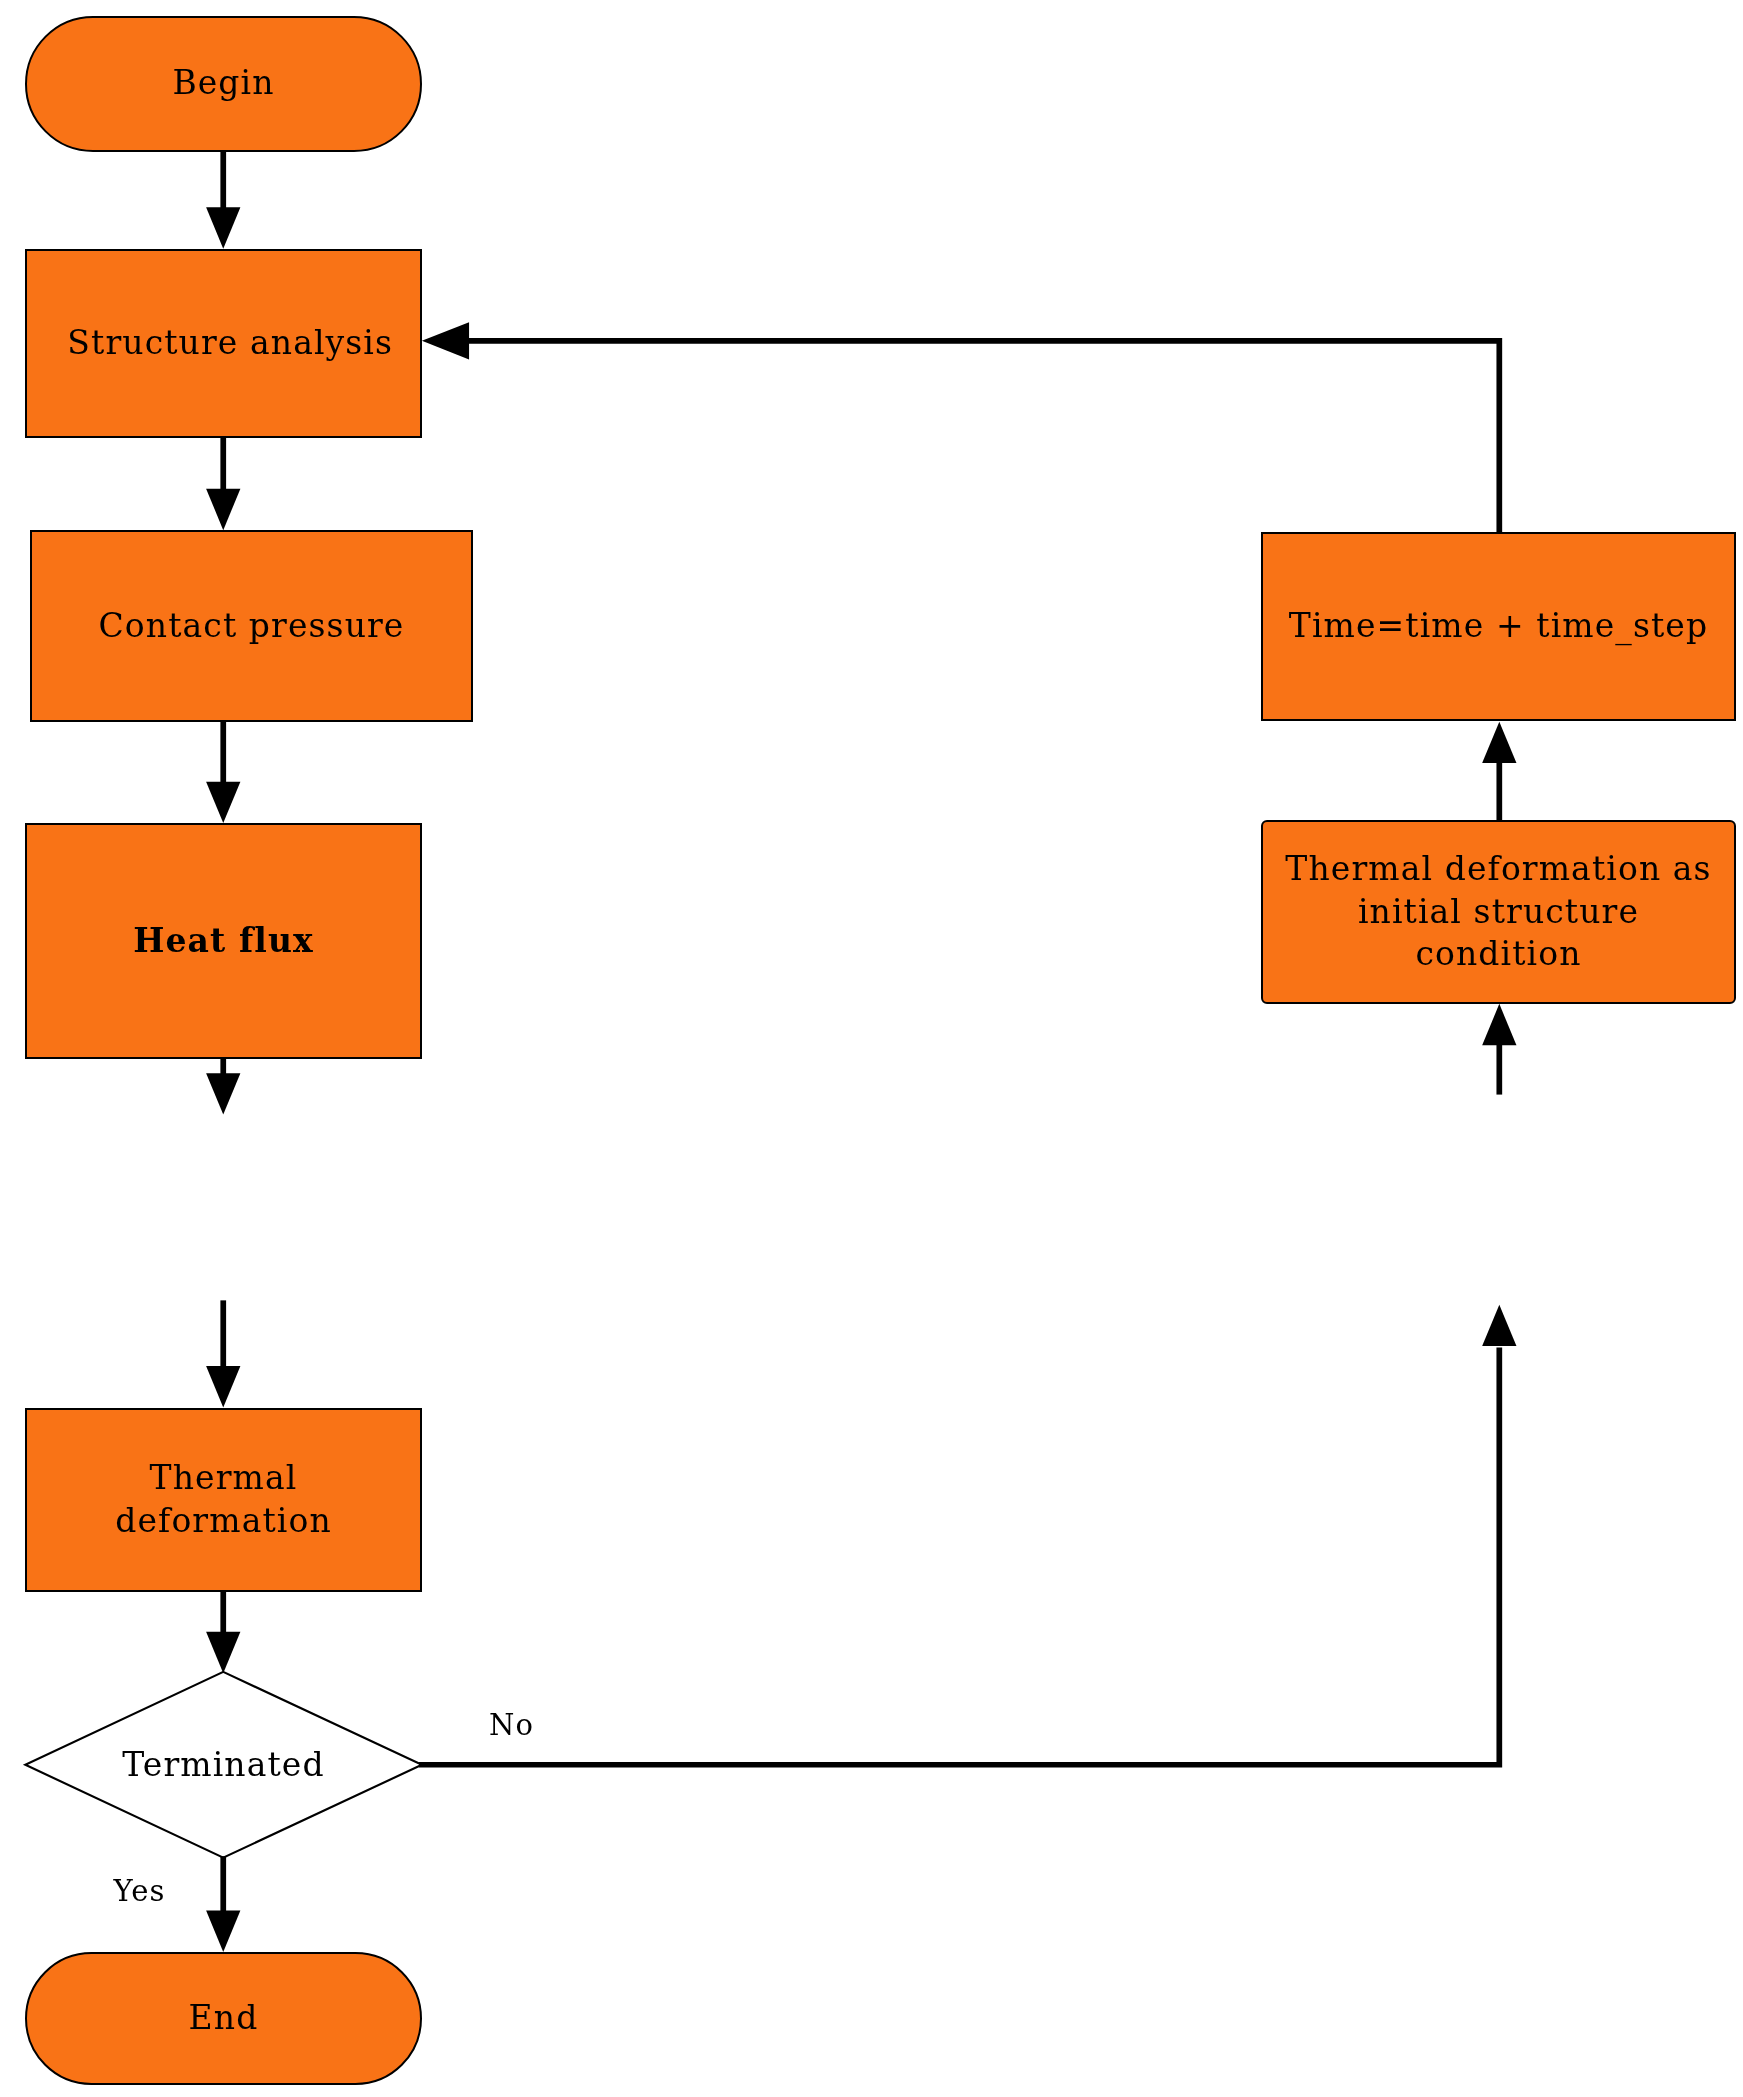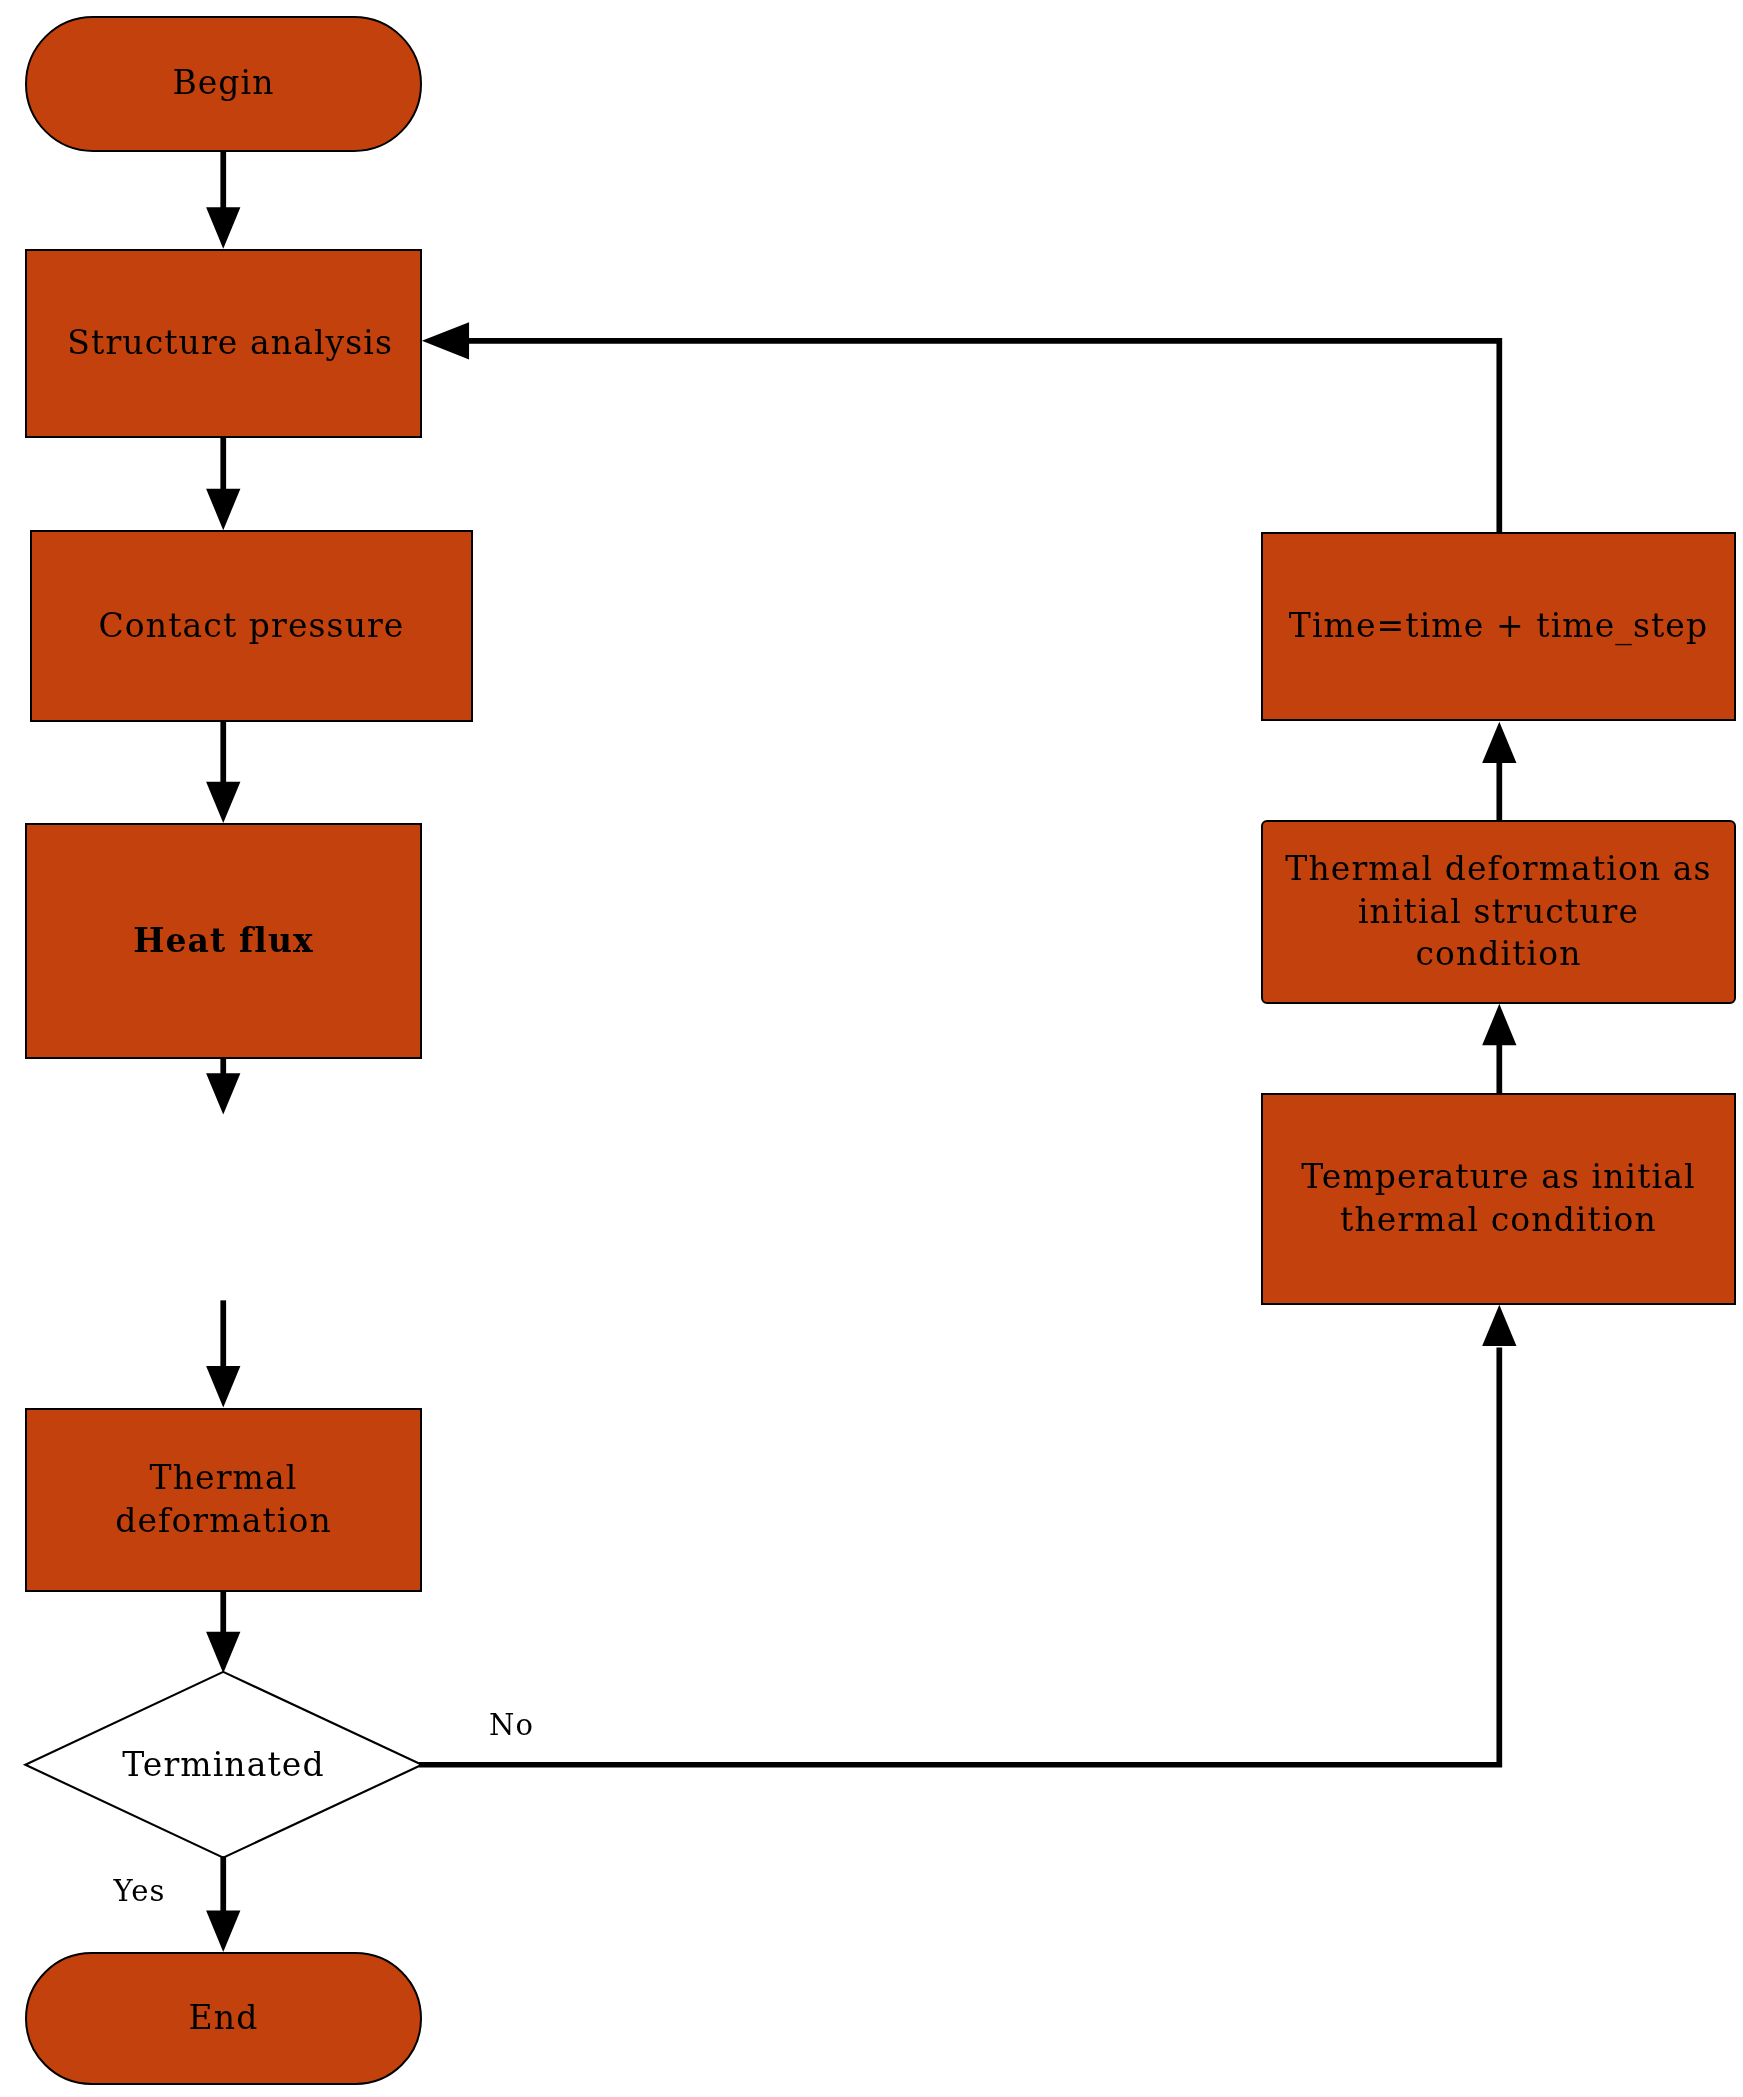--- a/index.html
+++ b/index.html
@@ -17,21 +17,21 @@
     position: absolute;
     left: 0;
     top: 0;
   }
   .node {
     position: absolute;
     display: flex;
     align-items: center;
     justify-content: center;
     text-align: center;
-    background: #c2410c;
+    background: #f97316;
     border: 2.1px solid #000000;
     font-size: 33px;
     letter-spacing: 1.1px;
     line-height: 1.3;
     white-space: pre-line;
     padding: 0 8.6px;
   }
   .stadium { border-radius: 714px; }
   .diamond-label {
     border: none;
@@ -127,21 +127,19 @@
   <div class="node diamond-label" style="left:25px; top:1715px; width:397px; height:100px;">Terminated</div>
 
   <div class="node" style="left:1261px; top:532px; width:475px; height:189px;">Time=time + time_step</div>
 
   <div class="node stadium" style="left:25px; top:1952px; width:397px; height:133px;">End</div>
 
   <div class="node" style="left:1261px; top:820px; width:475px; height:184px;border-radius:6px;">Thermal deformation as
 initial structure
 condition</div>
 
-  <div class="node" style="left:1261px; top:1093px; width:475px; height:212px;">Temperature as initial
-thermal condition</div>
 
   <div class="edge-label" style="left:447px; top:1699px; width:129px; height:51px;">No</div>
 
   <div class="edge-label" style="left:75px; top:1865px; width:129px; height:51px;">Yes</div>
 
 </div>
 
 
 </body></html>

